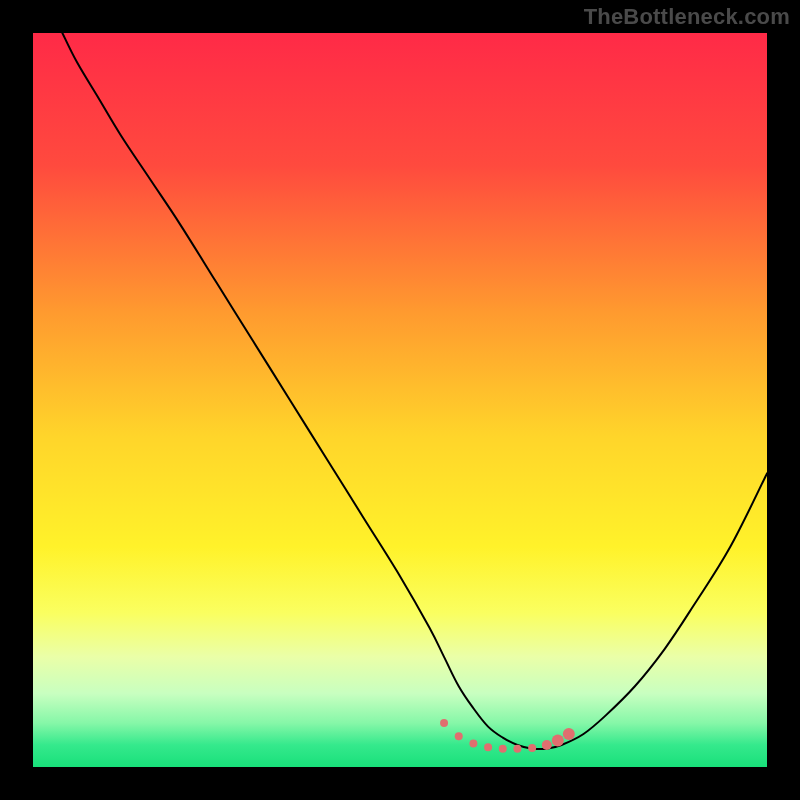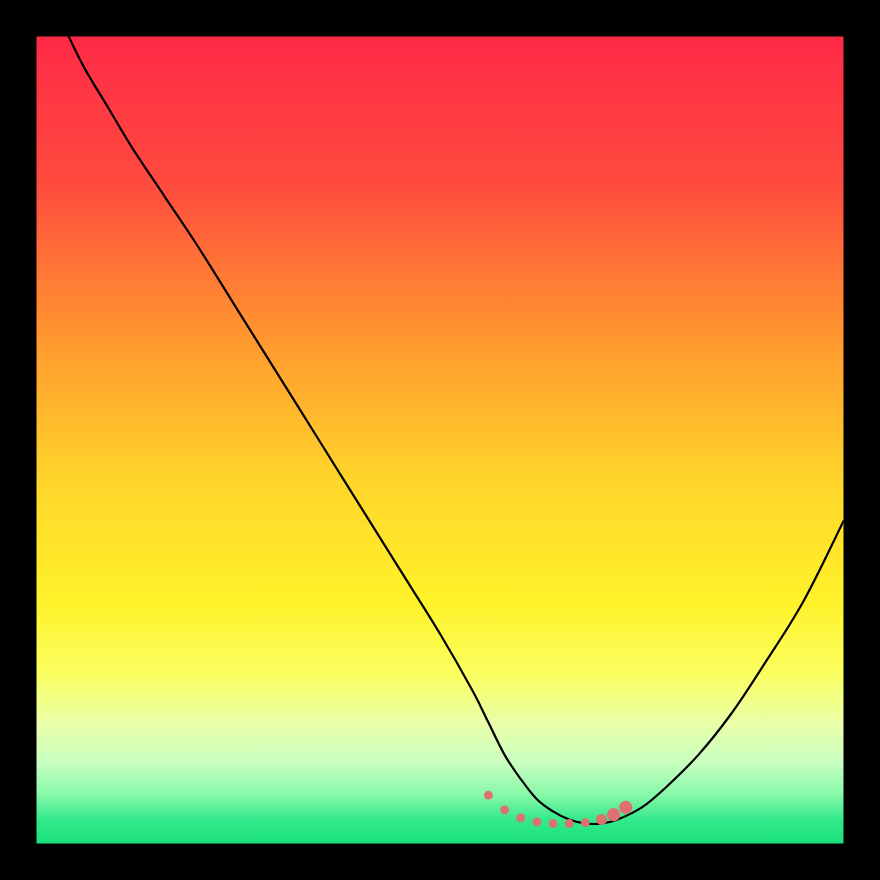--- a/index.html
+++ b/index.html
@@ -37,20 +37,21 @@
   svg {
     display: block;
     width: 734px;
     height: 734px;
   }
 </style>
 </head>
 <body>
 
 <div class="frame">
+  <div class="watermark">TheBottleneck.com</div>
   <div class="plot-wrap">
     <svg id="plot-svg" viewBox="0 0 734 734">
         <defs>
           <linearGradient id="bg-grad" x1="0" y1="0" x2="0" y2="1">
             <stop offset="0%" stop-color="#ff2a47"></stop>
             <stop offset="18%" stop-color="#ff4a3e"></stop>
             <stop offset="38%" stop-color="#ff9a2f"></stop>
             <stop offset="55%" stop-color="#ffd52a"></stop>
             <stop offset="70%" stop-color="#fff22a"></stop>
             <stop offset="79%" stop-color="#faff60"></stop>

